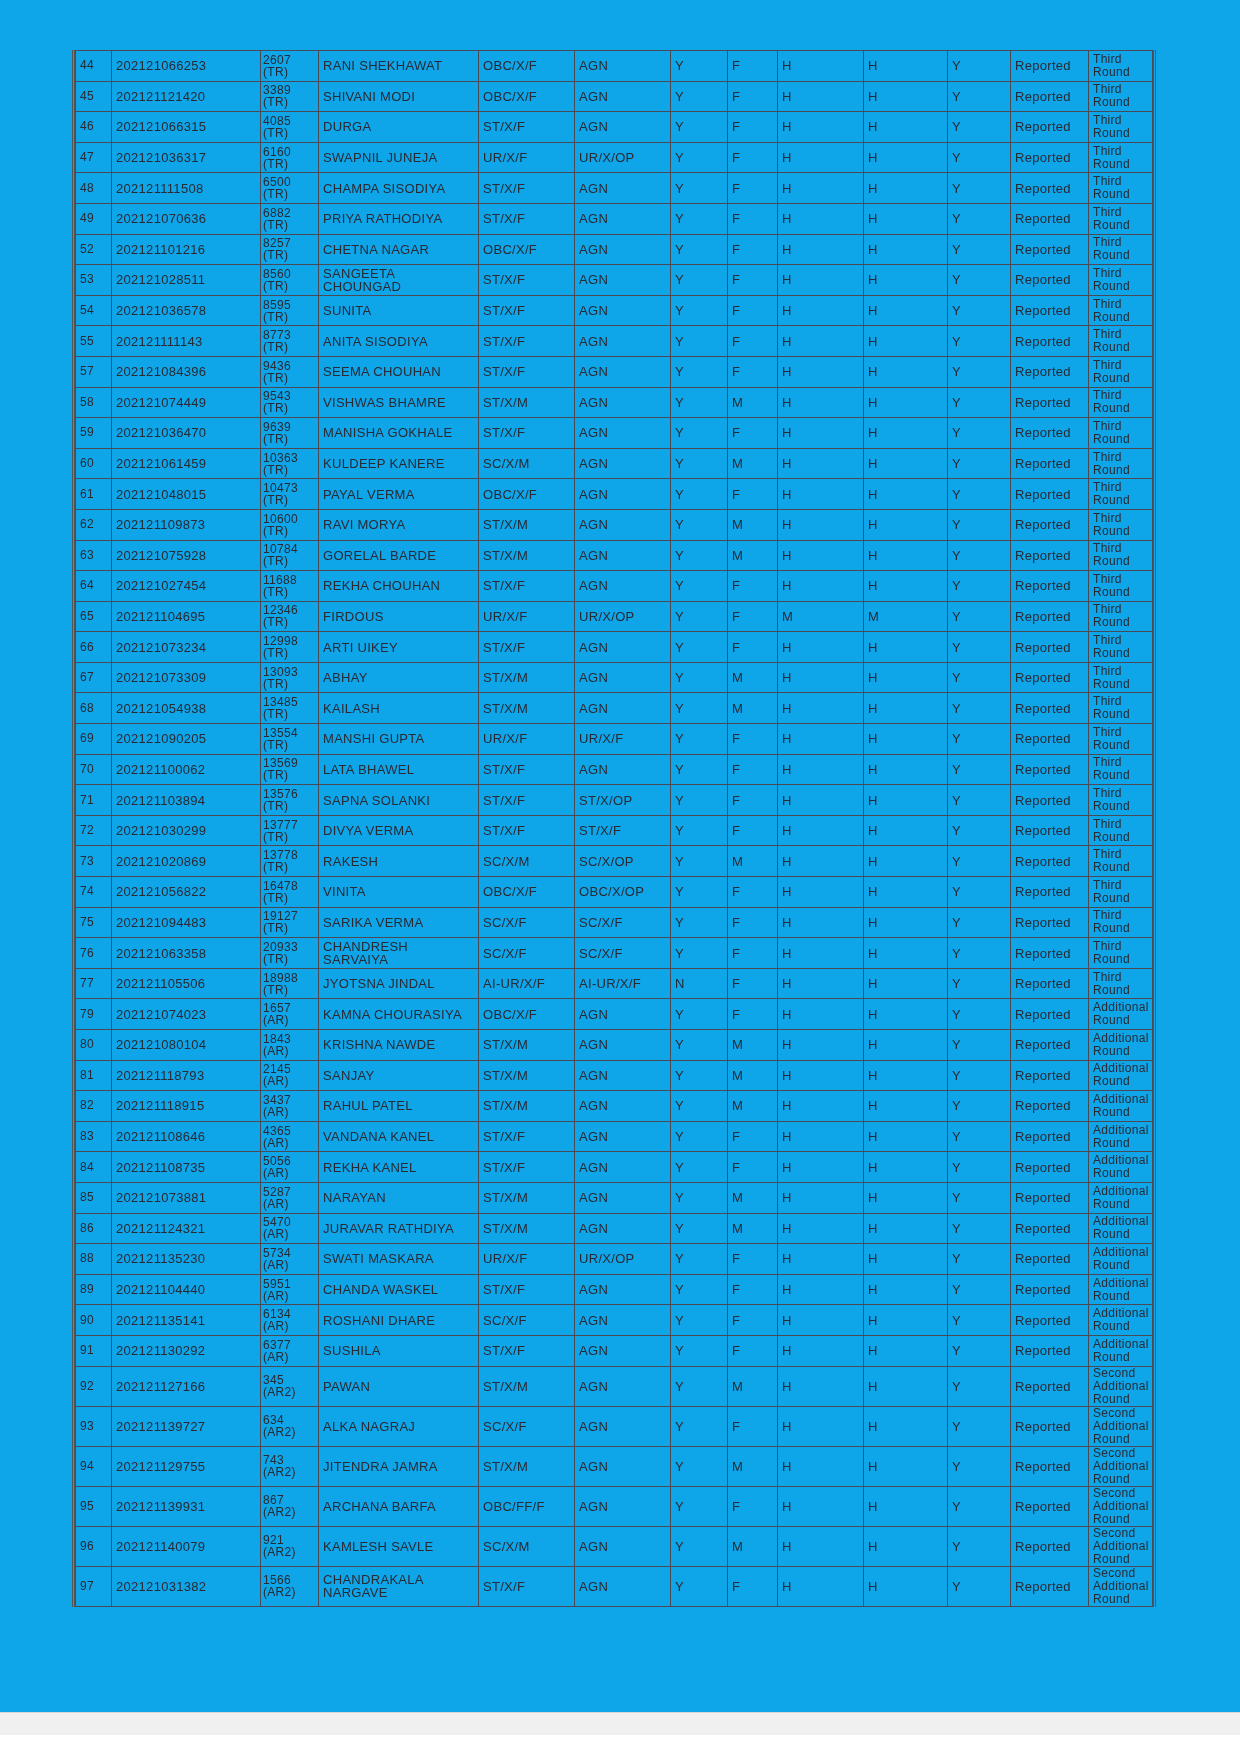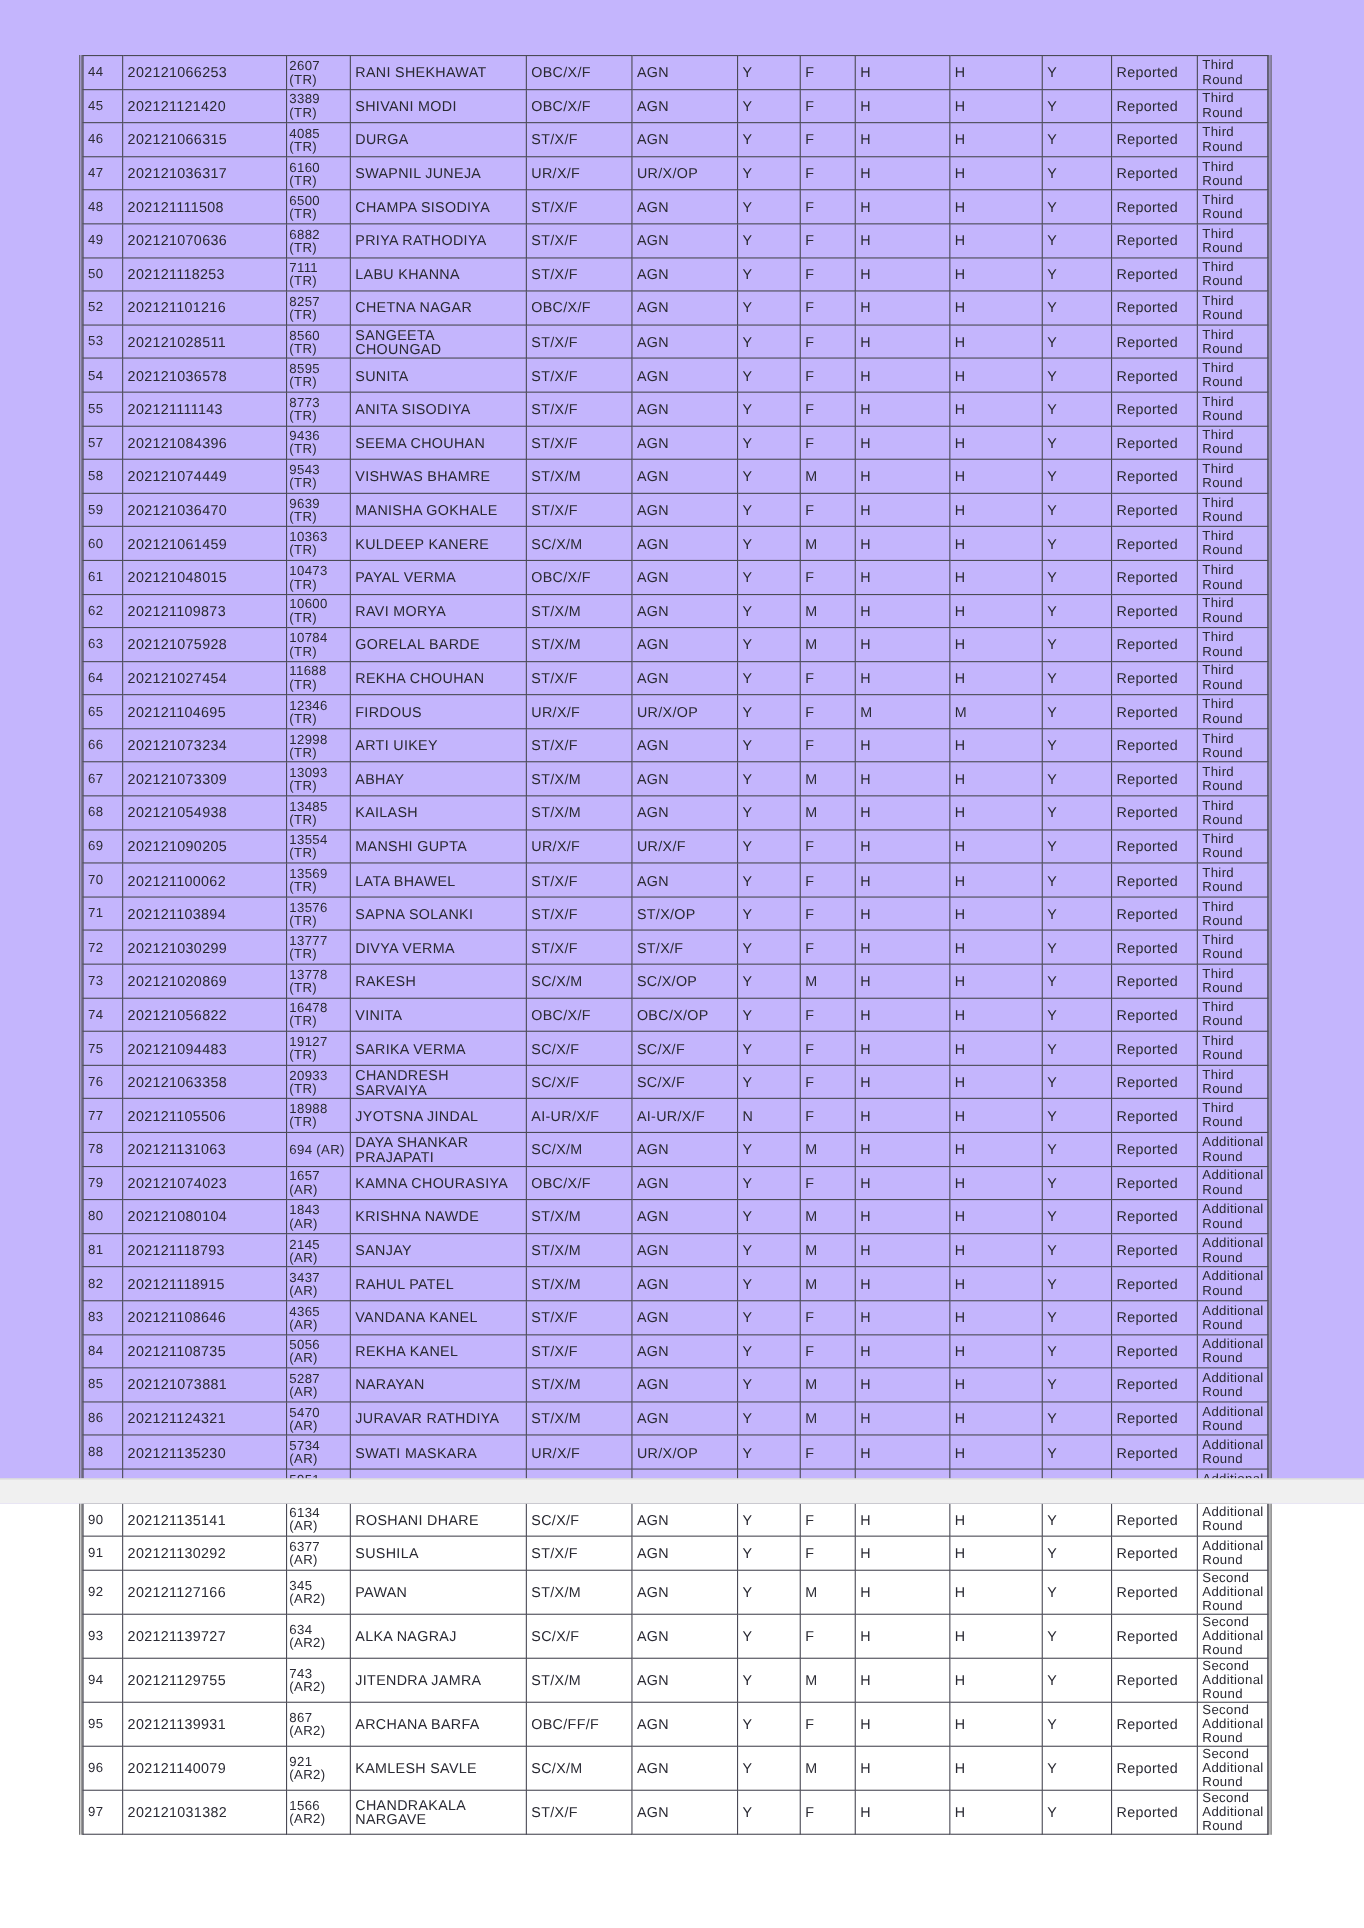--- a/index.html
+++ b/index.html
@@ -1,17 +1,17 @@
 <!DOCTYPE html>
 <html><head>
 <meta charset="utf-8">
 <style>
   html, body { margin:0; padding:0; background:#ffffff; }
   body { width:1240px; height:1753px; position:relative; overflow:hidden; font-family:"Liberation Sans", sans-serif; color:#2a2a33; }
-  .page { position:absolute; left:0; top:0; width:1240px; height:1367px; background:#c4b5fd; }
+  .page { position:absolute; left:0; top:0; width:1240px; height:1735px; background:#0ea5e9; }
   .scan-edge { position:absolute; left:0; right:0; bottom:0; height:22px; background:#f0f0f0; border-top:1px solid #d6d6d6; }
   .table-wrap { position:absolute; left:72px; top:50px; width:1078px; border-left:3px double #555; border-right:3px double #555; }
   table { border-collapse:collapse; width:100%; table-layout:fixed; }
   td { border:1px solid #4a4a55; font-size:13px; line-height:13px; padding:0 4px; vertical-align:middle; white-space:nowrap; overflow:hidden; letter-spacing:0.3px; }
   tr { height:30.6px; }
   tr.short td { height:20px; }
   td.sn { font-size:12px; }
   td.rank { font-size:12px; line-height:12px; white-space:normal; padding-left:2px; }
   td.name, td.round { white-space:normal; line-height:13px; }
   td.round { font-size:12px; }
@@ -124,35 +124,20 @@
             <td class="cat">ST/X/F</td>
             <td class="allot">AGN</td>
             <td class="dom">Y</td>
             <td class="gen">F</td>
             <td class="med1">H</td>
             <td class="med2">H</td>
             <td class="elig">Y</td>
             <td class="stat">Reported</td>
             <td class="round">Third Round</td>
           </tr>
-          <tr class="short">
-            <td class="sn">50</td>
-            <td class="app">202121118253</td>
-            <td class="rank">7111 (TR)</td>
-            <td class="name">LABU KHANNA</td>
-            <td class="cat">ST/X/F</td>
-            <td class="allot">AGN</td>
-            <td class="dom">Y</td>
-            <td class="gen">F</td>
-            <td class="med1">H</td>
-            <td class="med2">H</td>
-            <td class="elig">Y</td>
-            <td class="stat">Reported</td>
-            <td class="round">Third Round</td>
-          </tr>
           <tr>
             <td class="sn">52</td>
             <td class="app">202121101216</td>
             <td class="rank">8257 (TR)</td>
             <td class="name">CHETNA NAGAR</td>
             <td class="cat">OBC/X/F</td>
             <td class="allot">AGN</td>
             <td class="dom">Y</td>
             <td class="gen">F</td>
             <td class="med1">H</td>
@@ -515,35 +500,20 @@
             <td class="allot">AI-UR/X/F</td>
             <td class="dom">N</td>
             <td class="gen">F</td>
             <td class="med1">H</td>
             <td class="med2">H</td>
             <td class="elig">Y</td>
             <td class="stat">Reported</td>
             <td class="round">Third Round</td>
           </tr>
           <tr>
-            <td class="sn">78</td>
-            <td class="app">202121131063</td>
-            <td class="rank">694 (AR)</td>
-            <td class="name">DAYA SHANKAR PRAJAPATI</td>
-            <td class="cat">SC/X/M</td>
-            <td class="allot">AGN</td>
-            <td class="dom">Y</td>
-            <td class="gen">M</td>
-            <td class="med1">H</td>
-            <td class="med2">H</td>
-            <td class="elig">Y</td>
-            <td class="stat">Reported</td>
-            <td class="round">Additional Round</td>
-          </tr>
-          <tr>
             <td class="sn">79</td>
             <td class="app">202121074023</td>
             <td class="rank">1657 (AR)</td>
             <td class="name">KAMNA CHOURASIYA</td>
             <td class="cat">OBC/X/F</td>
             <td class="allot">AGN</td>
             <td class="dom">Y</td>
             <td class="gen">F</td>
             <td class="med1">H</td>
             <td class="med2">H</td>

